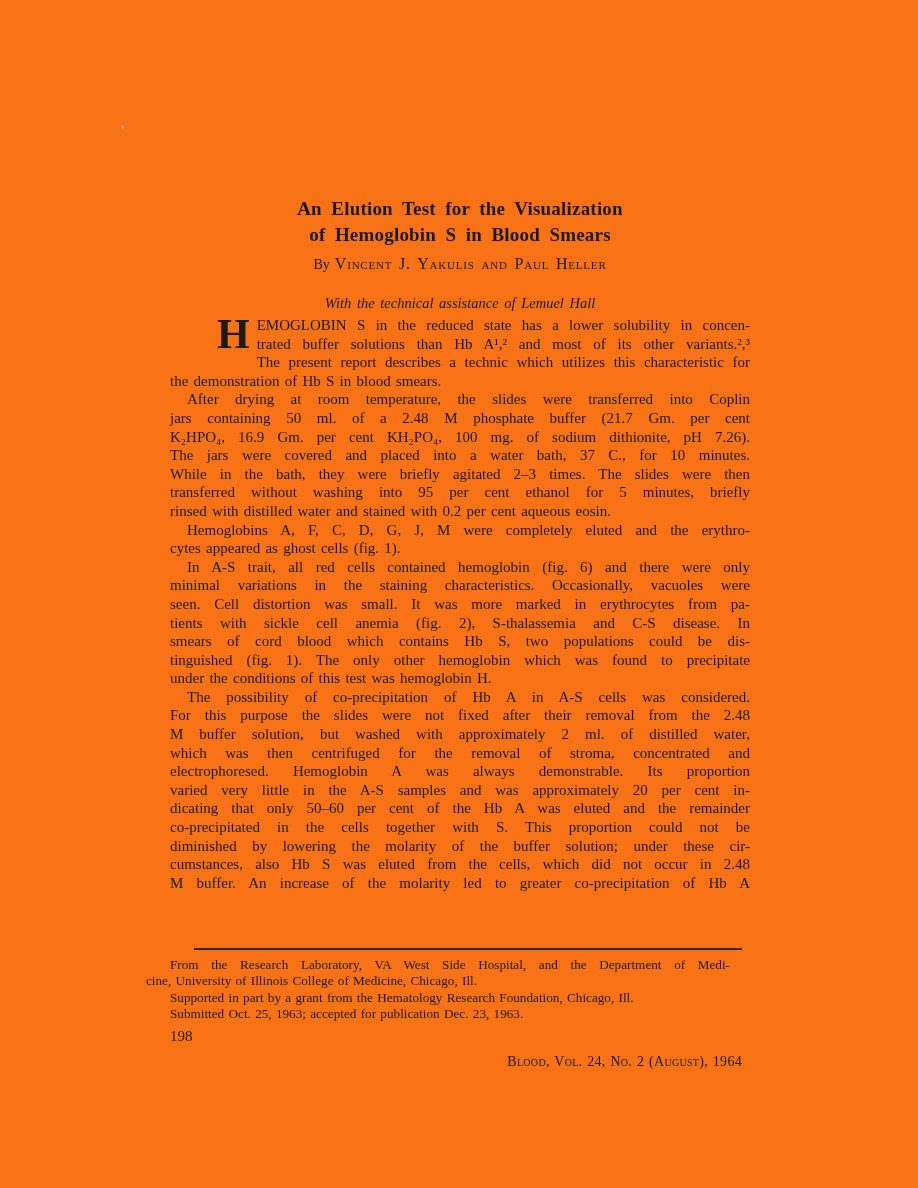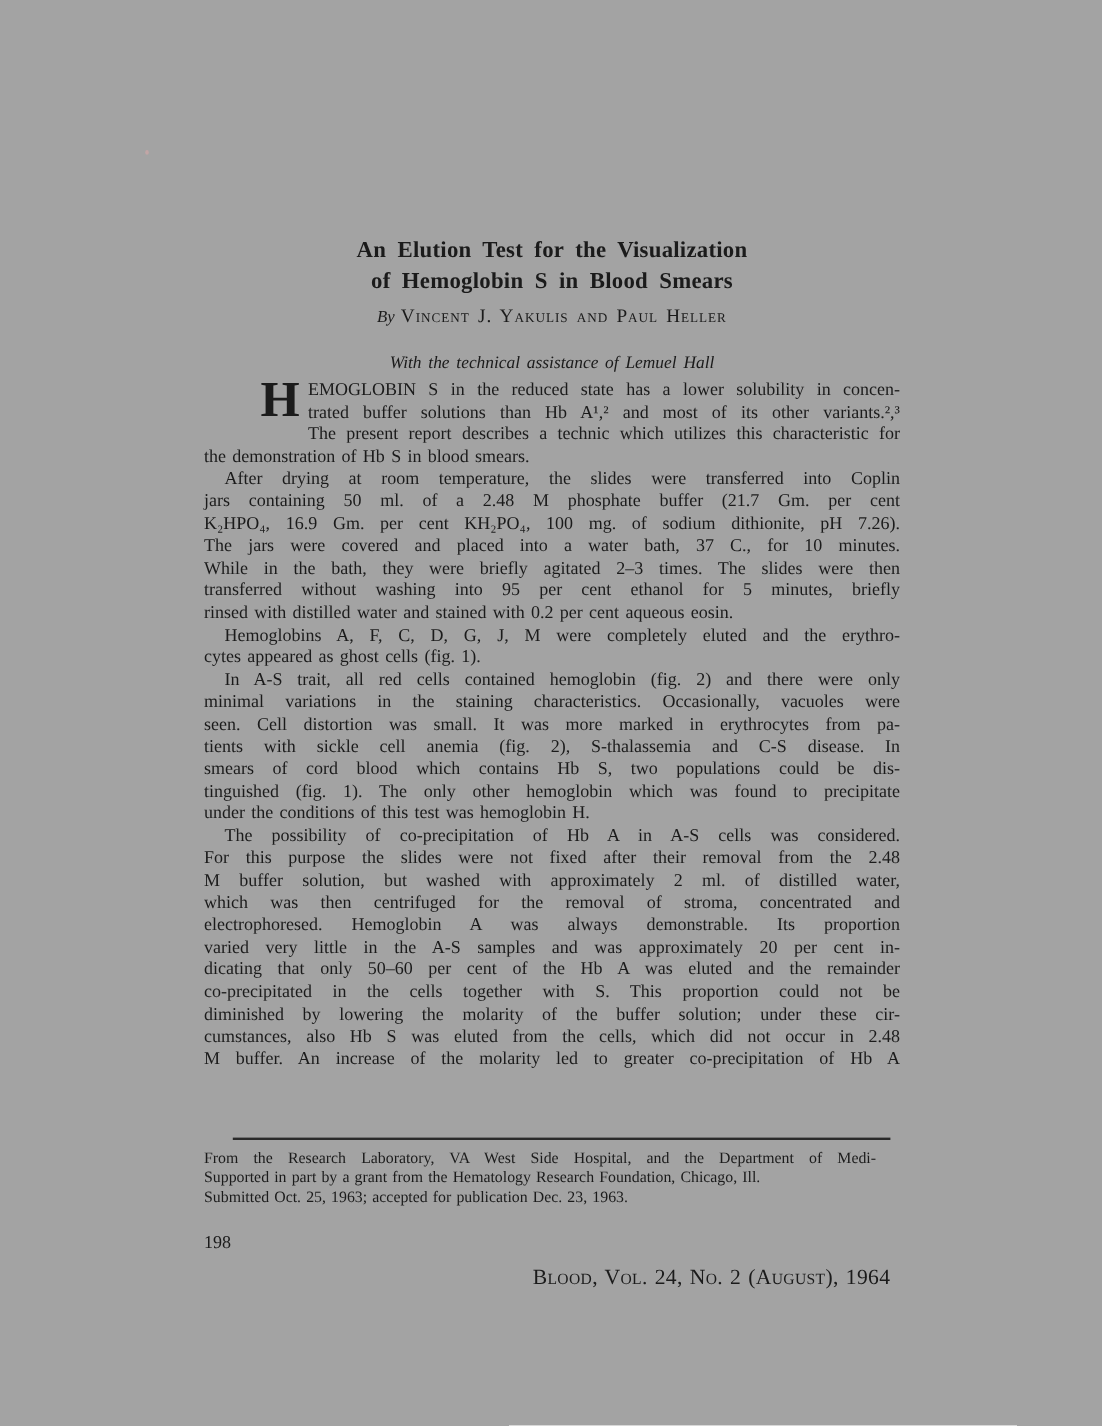--- a/index.html
+++ b/index.html
@@ -4,21 +4,21 @@
 <style>
   html, body {
     margin: 0;
     padding: 0;
     background: #ffffff;
   }
   .page {
     position: relative;
     width: 918px;
     height: 1188px;
-    background: #a3a3a3;
+    background: #f97316;
     color: #1b1b1b;
     font-family: "Liberation Serif", "DejaVu Serif", serif;
     overflow: hidden;
   }
   .speck {
     position: absolute;
     left: 121px;
     top: 125px;
     width: 3px;
     height: 4px;
@@ -42,21 +42,20 @@
   }
   .byline {
     position: absolute;
     left: 169px;
     top: 255px;
     width: 582px;
     text-align: center;
     font-size: 14px;
   }
   .byline .by {
-    font-style: italic;
     margin-right: 5px;
   }
   .byline .authors {
     font-variant: small-caps;
     font-size: 16px;
     letter-spacing: 0.8px;
     word-spacing: 2px;
   }
   .assistance {
     position: absolute;
@@ -121,21 +120,21 @@
     left: 170px;
     top: 1028px;
     width: 620px;
     font-size: 15px;
   }
   .journal-line {
     position: absolute;
     right: 176px;
     top: 1054px;
     font-variant: small-caps;
-    font-size: 18px;
+    font-size: 14px;
     letter-spacing: 0.3px;
     word-spacing: 1px;
   }
 </style>
 </head>
 <body>
 
 <div class="page">
 
   <div class="speck"></div>
@@ -166,21 +165,21 @@
         <div class="line">The jars were covered and placed into a water bath, 37 C., for 10 minutes.</div>
         <div class="line">While in the bath, they were briefly agitated 2–3 times. The slides were then</div>
         <div class="line">transferred without washing into 95 per cent ethanol for 5 minutes, briefly</div>
         <div class="line last">rinsed with distilled water and stained with 0.2 per cent aqueous eosin.</div>
       </div>
       <div class="para">
         <div class="line indent">Hemoglobins A, F, C, D, G, J, M were completely eluted and the erythro-</div>
         <div class="line last">cytes appeared as ghost cells (fig. 1).</div>
       </div>
       <div class="para">
-        <div class="line indent">In A-S trait, all red cells contained hemoglobin (fig. 2) and there were only</div>
+        <div class="line indent">In A-S trait, all red cells contained hemoglobin (fig. 6) and there were only</div>
         <div class="line">minimal variations in the staining characteristics. Occasionally, vacuoles were</div>
         <div class="line">seen. Cell distortion was small. It was more marked in erythrocytes from pa-</div>
         <div class="line">tients with sickle cell anemia (fig. 2), S-thalassemia and C-S disease. In</div>
         <div class="line">smears of cord blood which contains Hb S, two populations could be dis-</div>
         <div class="line">tinguished (fig. 1). The only other hemoglobin which was found to precipitate</div>
         <div class="line last">under the conditions of this test was hemoglobin H.</div>
       </div>
       <div class="para">
         <div class="line indent">The possibility of co-precipitation of Hb A in A-S cells was considered.</div>
         <div class="line">For this purpose the slides were not fixed after their removal from the 2.48</div>
@@ -194,20 +193,21 @@
         <div class="line">cumstances, also Hb S was eluted from the cells, which did not occur in 2.48</div>
         <div class="line">M buffer. An increase of the molarity led to greater co-precipitation of Hb A</div>
       </div>
     </div>
 
   <div class="footnote-rule"></div>
 
   <div class="footnote">
       <div class="para">
         <div class="line indent">From the Research Laboratory, VA West Side Hospital, and the Department of Medi-</div>
+        <div class="line last">cine, University of Illinois College of Medicine, Chicago, Ill.</div>
       </div>
       <div class="para">
         <div class="line last indent">Supported in part by a grant from the Hematology Research Foundation, Chicago, Ill.</div>
       </div>
       <div class="para">
         <div class="line last indent">Submitted Oct. 25, 1963; accepted for publication Dec. 23, 1963.</div>
       </div>
     </div>
 
   <div class="page-number">198</div>

